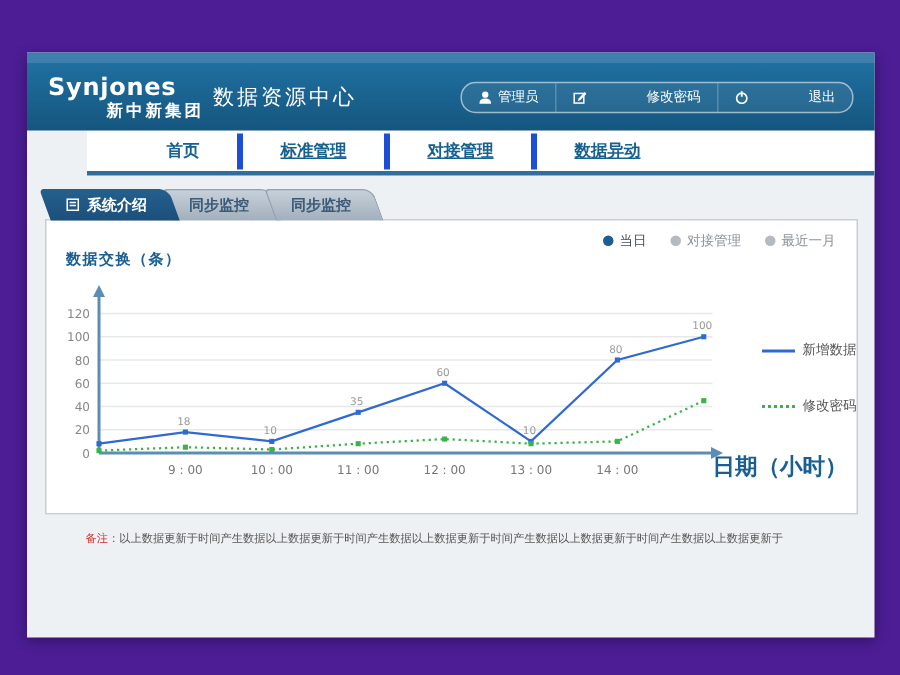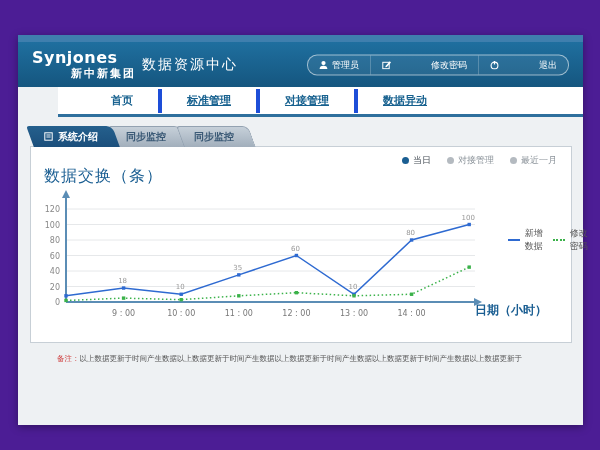--- a/index.html
+++ b/index.html
@@ -32,24 +32,24 @@
   .tab.active .tab-bg{background:linear-gradient(#25608d,#1b4f7c);}
   .tab.inactive{color:#3b5a76;margin-left:-4px;}
   .tab.inactive .tab-bg{background:linear-gradient(#c6d0d9,#a2afbc);border:1px solid #93a2b1;border-bottom:none;}
   .panel{position:absolute;left:12px;top:29px;right:11px;bottom:2px;background:#fff;
          border:1px solid #c7cfd6;}
   .filters{position:absolute;top:7px;right:14px;display:flex;gap:16px;}
   .filter-item{display:flex;align-items:center;gap:4px;font-size:9px;color:#8a9299;cursor:pointer;}
   .filter-item.selected{color:#444c55;}
   .radio-dot{width:7px;height:7px;border-radius:50%;background:#b4bac0;display:inline-block;}
   .filter-item.selected .radio-dot{background:#1a5e92;}
-  .ylabel{position:absolute;left:13px;top:19px;font-size:16px;font-weight:normal;color:#1a5e92;letter-spacing:1px;}
-  .xlabel{position:absolute;left:444px;top:155px;font-size:12px;font-weight:bold;color:#1a5e92;}
+  .ylabel{position:absolute;left:13px;top:19px;font-size:10px;font-weight:bold;color:#1a5e92;letter-spacing:1px;}
+  .xlabel{position:absolute;left:444px;top:155px;font-size:15px;font-weight:bold;color:#1a5e92;}
   .chart-svg{position:absolute;left:0;top:0;}
-  .series-legend{position:absolute;left:477px;top:80px;display:flex;gap:9px;}
+  .series-legend{position:absolute;left:477px;top:80px;display:flex;flex-direction:column;gap:24px;}
   .legend-item{display:flex;align-items:center;gap:5px;font-size:9px;color:#555;}
   .legend-swatch{width:22px;border-top-width:2px;display:inline-block;height:0;}
   .note{position:absolute;left:26px;right:8px;top:207px;font-size:7.5px;color:#555;
         white-space:nowrap;overflow:hidden;}
   .note-prefix{color:#cc3333;}
   svg{display:block;}
 </style>
 </head>
 <body>
 

